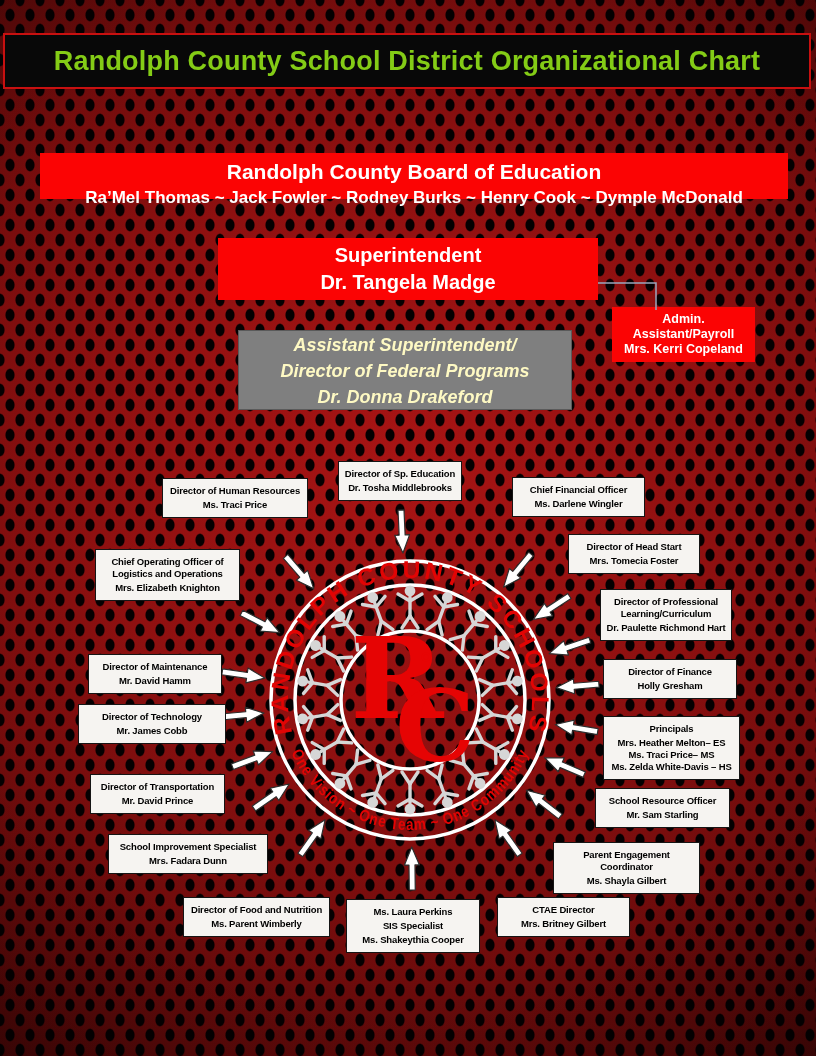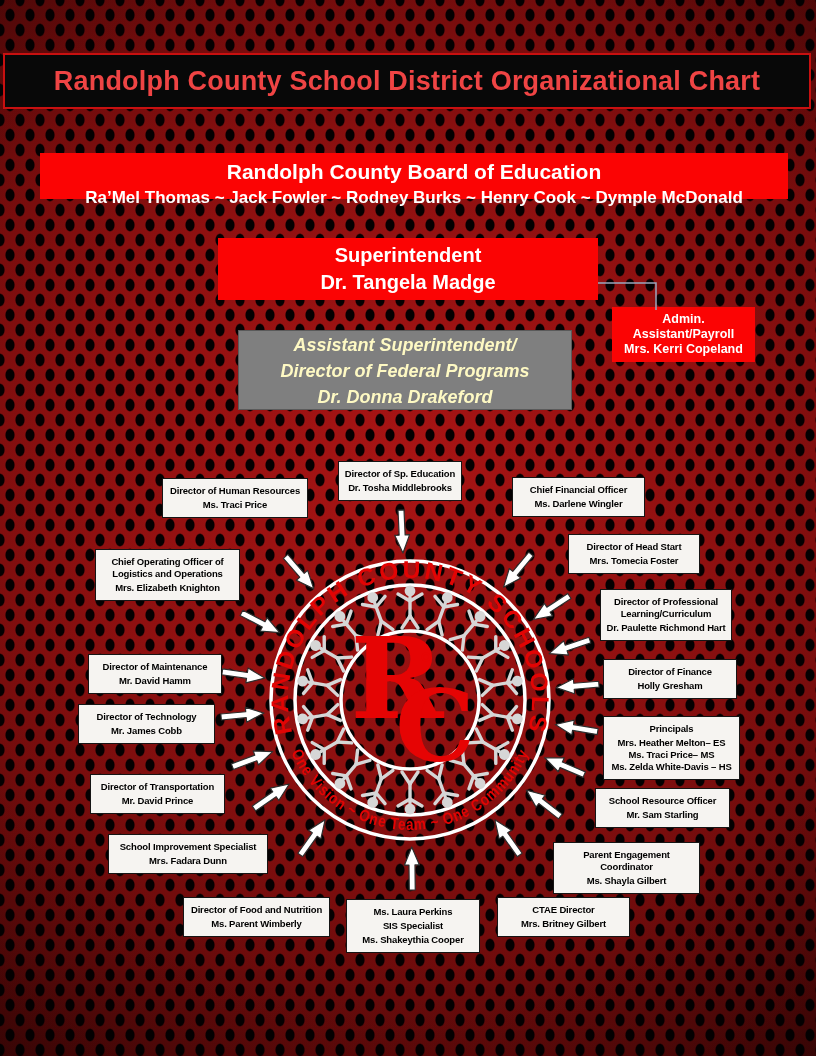--- a/index.html
+++ b/index.html
@@ -7,24 +7,23 @@
     position:relative;width:816px;height:1056px;overflow:hidden;
     font-family:"Liberation Sans",sans-serif;
     background:
       radial-gradient(ellipse 120% 100% at 50% 45%, rgba(0,0,0,0) 48%, rgba(0,0,0,0.45) 82%, rgba(0,0,0,0.72) 100%) 0 0/816px 1056px no-repeat,
       radial-gradient(ellipse 8px 11px at 10px 15px, #050102 50%, rgba(0,0,0,0) 63%) 0 0/20px 30px,
       radial-gradient(ellipse 8px 11px at 10px 15px, #050102 50%, rgba(0,0,0,0) 63%) 10px 15px/20px 30px,
       radial-gradient(ellipse 130% 95% at 50% 44%, #a81414 0%, #8e1010 30%, #5c0909 62%, #2a0404 88%, #170202 100%);
   }
   .titlebar{
     position:absolute;left:3px;top:33px;width:804px;height:52px;
-    background:#080808;border:2px solid #c81010;color:#ef4444;
+    background:#080808;border:2px solid #c81010;color:#84cc16;
     font-size:27px;font-weight:bold;display:flex;align-items:center;justify-content:center;
     letter-spacing:0.2px;
-    margin-top:20px;
   }
   .redbox{background:#fb0404;color:#fff;text-align:center;position:absolute;box-sizing:border-box;}
   .board{left:40px;top:153px;width:748px;height:46px;padding-top:5px;}
   .board .l1{font-size:21px;font-weight:bold;line-height:28px;}
   .board .l2{font-size:17px;font-weight:bold;line-height:24px;}
   .supt{left:218px;top:238px;width:380px;height:62px;padding-top:4px;}
   .supt div{font-size:20px;font-weight:bold;line-height:27px;}
   .adminbox{left:612px;top:307px;width:143px;padding:5px 2px;}
   .adminbox div{font-size:12.5px;font-weight:bold;line-height:15px;}
   .graybox{
@@ -280,21 +279,21 @@
         <div class="blk">
           <div>Director of Transportation</div>
         </div>
         <div class="blk">
           <div>Mr. David Prince</div>
         </div>
       </div>
       <div class="arrow" style="left: 252.556px; top: 758.613px; transform: translate(-50%, -50%) rotate(339.581deg);"><svg width="46" height="18" viewBox="0 0 46 18">
           <polygon points="1,6 26,6 26,1.5 44,9 26,16.5 26,12 1,12" fill="#ffffff" stroke="#2e2e2e" stroke-width="1.2" stroke-linejoin="round"></polygon>
         </svg></div>
-      <div class="orgbox" style="left: 78px; top: 704px; width: 137px;">
+      <div class="orgbox" style="left: 78px; top: 704px; width: 148px;">
         <div class="blk">
           <div>Director of Technology</div>
         </div>
         <div class="blk">
           <div>Mr. James Cobb</div>
         </div>
       </div>
       <div class="arrow" style="left: 242.693px; top: 715.239px; transform: translate(-50%, -50%) rotate(354.796deg);"><svg width="46" height="18" viewBox="0 0 46 18">
           <polygon points="1,6 26,6 26,1.5 44,9 26,16.5 26,12 1,12" fill="#ffffff" stroke="#2e2e2e" stroke-width="1.2" stroke-linejoin="round"></polygon>
         </svg></div>

